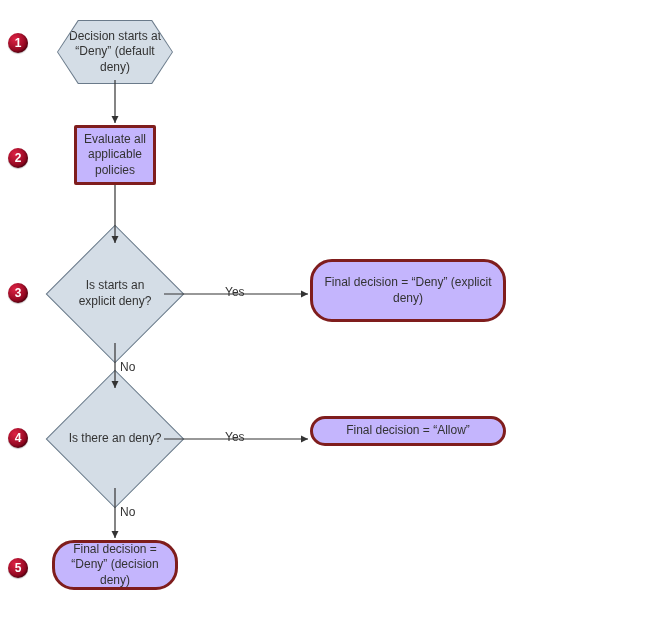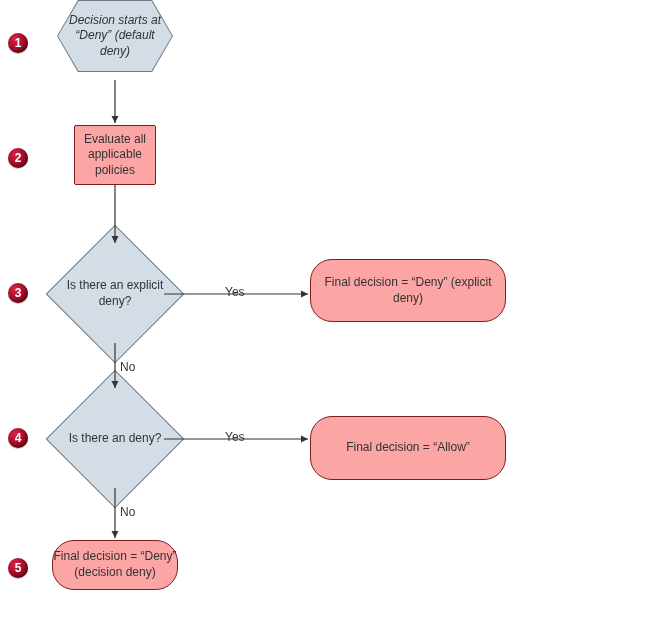--- a/index.html
+++ b/index.html
@@ -21,22 +21,22 @@
       background: radial-gradient(circle at 35% 30%, #d24, #7a0016 80%);
       color: #fff;
       font-weight: bold;
       font-size: 12px;
       line-height: 20px;
       text-align: center;
       box-shadow: inset -1px -1px 2px rgba(0,0,0,0.4), 0 1px 1px rgba(0,0,0,0.25);
     }
     .node {
       position: absolute;
-      background: #fca5a5;
-      border: 1px solid #7f1d1d;
+      background: #c4b5fd;
+      border: 3px solid #7f1d1d;
       display: flex;
       align-items: center;
       justify-content: center;
       text-align: center;
       line-height: 1.3;
       box-sizing: border-box;
     }
     .hex-wrap {
       position: absolute;
       background: #6a7a8a;
@@ -90,43 +90,43 @@
   </style>
 </head>
 <body>
 
 <div class="badge" style="left:8px; top:33px;">1</div>
 <div class="badge" style="left:8px; top:148px;">2</div>
 <div class="badge" style="left:8px; top:283px;">3</div>
 <div class="badge" style="left:8px; top:428px;">4</div>
 <div class="badge" style="left:8px; top:558px;">5</div>
 
-<div class="hex-wrap" style="left:57px; top:0; width:116px; height:72px;font-style:italic;">
+<div class="hex-wrap" style="left:57px; top:20px; width:116px; height:64px;">
   <div class="hex-inner">Decision starts at “Deny” (default deny)</div>
 </div>
 
 <div class="node rect" style="left:74px; top:125px; width:82px; height:60px;">
   <span>Evaluate all applicable policies</span>
 </div>
 
 <div class="diamond-wrap" style="left:66px; top:245px; width:98px; height:98px;">
   <div class="diamond"></div>
-  <div class="diamond-label">Is there an explicit deny?</div>
+  <div class="diamond-label">Is starts an explicit deny?</div>
 </div>
 
 <div class="node terminator" style="left:310px; top:259px; width:196px; height:63px;">
   <span>Final decision = “Deny” (explicit deny)</span>
 </div>
 
 <div class="diamond-wrap" style="left:66px; top:390px; width:98px; height:98px;">
   <div class="diamond"></div>
   <div class="diamond-label">Is there an deny?</div>
 </div>
 
-<div class="node terminator" style="left:310px; top:416px; width:196px; height:64px;">
+<div class="node terminator" style="left:310px; top:416px; width:196px; height:30px;">
   <span>Final decision = “Allow”</span>
 </div>
 
 <div class="node terminator" style="left:52px; top:540px; width:126px; height:50px;">
   <span>Final decision = “Deny” (decision deny)</span>
 </div>
 
 <div class="edge-label" style="left:225px; top:285px;">Yes</div>
 <div class="edge-label" style="left:120px; top:360px;">No</div>
 <div class="edge-label" style="left:225px; top:430px;">Yes</div>

